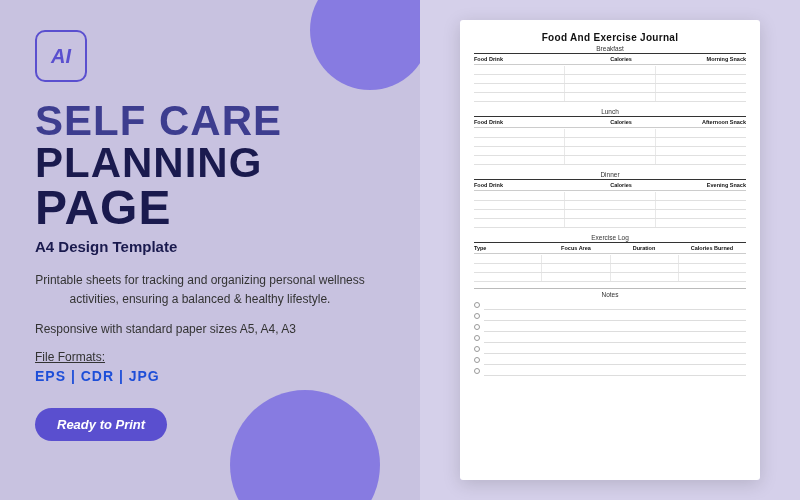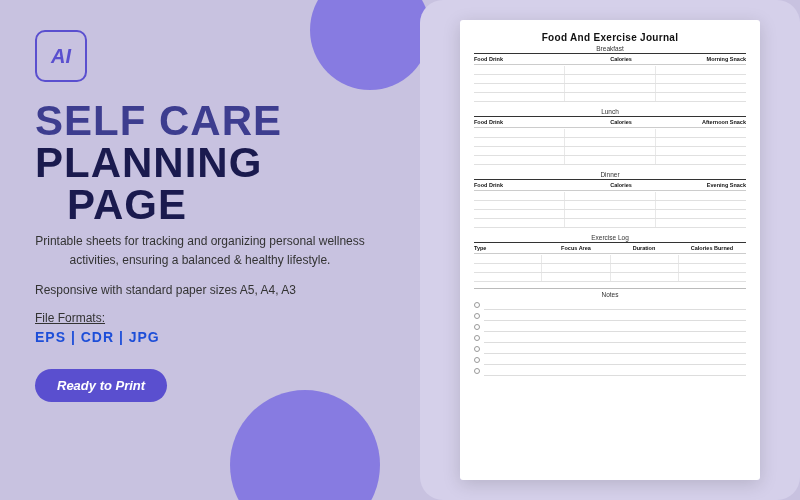--- a/index.html
+++ b/index.html
@@ -54,28 +54,27 @@
     .title-planning {
       font-size: 42px;
       font-weight: 700;
       color: #1a1a4e;
       line-height: 1;
       letter-spacing: 1px;
       text-transform: uppercase;
     }
 
     .title-page {
-      font-size: 42px;
+      font-size: 48px;
       font-weight: 900;
       color: #1a1a4e;
       line-height: 1;
       letter-spacing: 1px;
       text-transform: uppercase;
       margin-bottom: 6px;
-      margin-left: 32px;
     }
 
     .subtitle {
       font-size: 15px;
       font-weight: 600;
       color: #1a1a4e;
       margin-bottom: 16px;
     }
 
     .description {
@@ -150,21 +149,20 @@
 
     
     .right-panel {
       width: 380px;
       height: 500px;
       background: #d5d0ea;
       display: flex;
       align-items: center;
       justify-content: center;
       position: relative;
-      border-radius: 23px;
     }
 
     .journal-page {
       width: 300px;
       height: 460px;
       background: #fff;
       border-radius: 3px;
       padding: 12px 14px;
       box-shadow: 0 4px 18px rgba(0,0,0,0.15);
       overflow: hidden;
@@ -269,20 +267,21 @@
   <div class="deco-circle-top"></div>
 
   <div class="ai-logo">
     <span class="ai-logo-text">AI</span>
   </div>
 
   <div class="title-self-care">SELF CARE</div>
   <div class="title-planning">PLANNING</div>
   <div class="title-page">PAGE</div>
 
+  <div class="subtitle">A4 Design Template</div>
   <div class="description">Printable sheets for tracking and organizing personal wellness activities, ensuring a balanced &amp; healthy lifestyle.</div>
   <div class="responsive-note">Responsive with standard paper sizes A5, A4, A3</div>
 
   <div class="formats-section">
     <div class="formats-label">File Formats:</div>
     <div class="formats-values">EPS  |  CDR  |  JPG</div>
   </div>
 
   <button class="ready-btn">Ready to Print</button>
 

